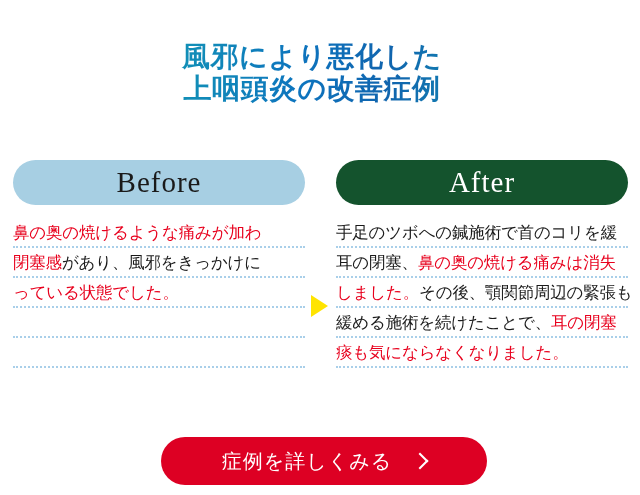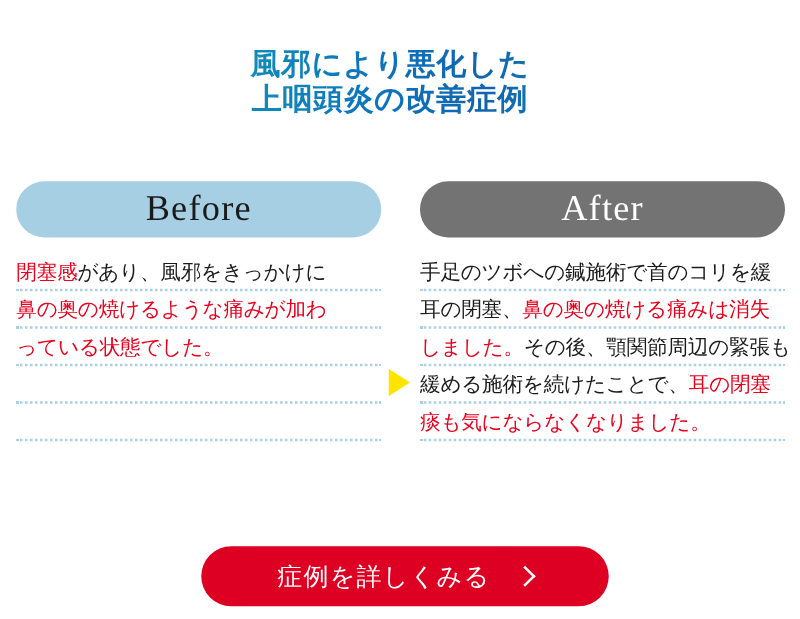--- a/index.html
+++ b/index.html
@@ -12,50 +12,50 @@
   }
   .page{position:relative;width:640px;height:495px;}
 
   
   .title{
     position:absolute;
     left:0;top:22px;width:624px;
     text-align:center;
     line-height:1.16;
     font-weight:bold;
-    font-size:24px;
+    font-size:28px;
     letter-spacing:0.5px;
     font-family:"DejaVu Sans","Liberation Sans",sans-serif;
   }
   .title .tline{
     display:block;
     background-image:linear-gradient(105deg,#17a0a0 0%,#139ab4 22%,#0d74be 48%,#1064ae 62%,#1596b4 84%,#18a39c 100%);
     -webkit-background-clip:text;
     background-clip:text;
     color:transparent;
     -webkit-text-fill-color:transparent;
   }
 
   
-  .cols{position:absolute;left:0;top:145px;width:640px;height:275px;}
+  .cols{position:absolute;left:0;top:160px;width:640px;height:275px;}
   .col{position:absolute;top:0;width:292px;}
   .col-before{left:13px;}
   .col-after{left:336px;}
 
   .pill{
     height:45px;
     border-radius:23px;
     display:flex;align-items:center;justify-content:center;
     font-family:"Liberation Serif","DejaVu Serif",serif;
     font-size:29px;
     letter-spacing:1px;
     box-sizing:border-box;
   }
   .pill-before{background:#a7cfe3;color:#1a1a1a;}
-  .pill-after{background:#737373;color:#ffffff;}
+  .pill-after{background:#14532d;color:#ffffff;}
 
   .body-text{
     position:relative;
     margin-top:13px;
     font-size:16.5px;
     font-family:"DejaVu Sans","Liberation Sans",sans-serif;
   }
   .rule{
     height:30px;
     border-bottom:2px dotted #a9cfe9;
@@ -119,22 +119,22 @@
   </h1>
 
   <div class="cols">
 
     <div class="col col-before">
       <div class="pill pill-before">
         <span>Before</span>
       </div>
       <div class="body-text">
         <div class="lines" id="before-lines">
+            <div class="line rule"><span class="red">鼻の奥の焼けるような痛みが加わ</span></div>
             <div class="line rule"><span class="red">閉塞感</span><span class="blk">があり、風邪をきっかけに</span></div>
-            <div class="line rule"><span class="red">鼻の奥の焼けるような痛みが加わ</span></div>
             <div class="line rule"><span class="red">っている状態でした。</span></div>
             <div class="line rule"></div>
             <div class="line rule"></div>
           </div>
       </div>
     </div>
 
     <div class="col col-after">
       <div class="pill pill-after">
         <span>After</span>

